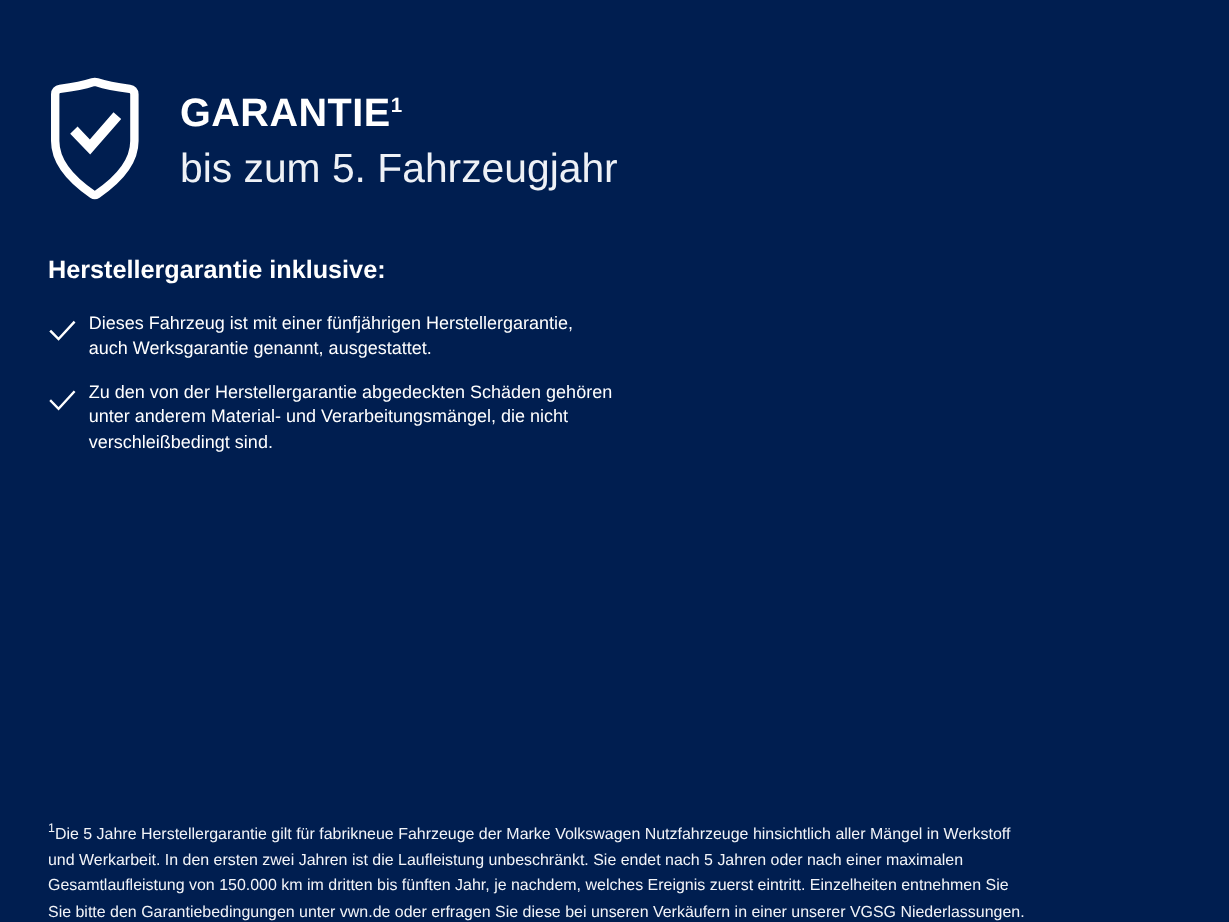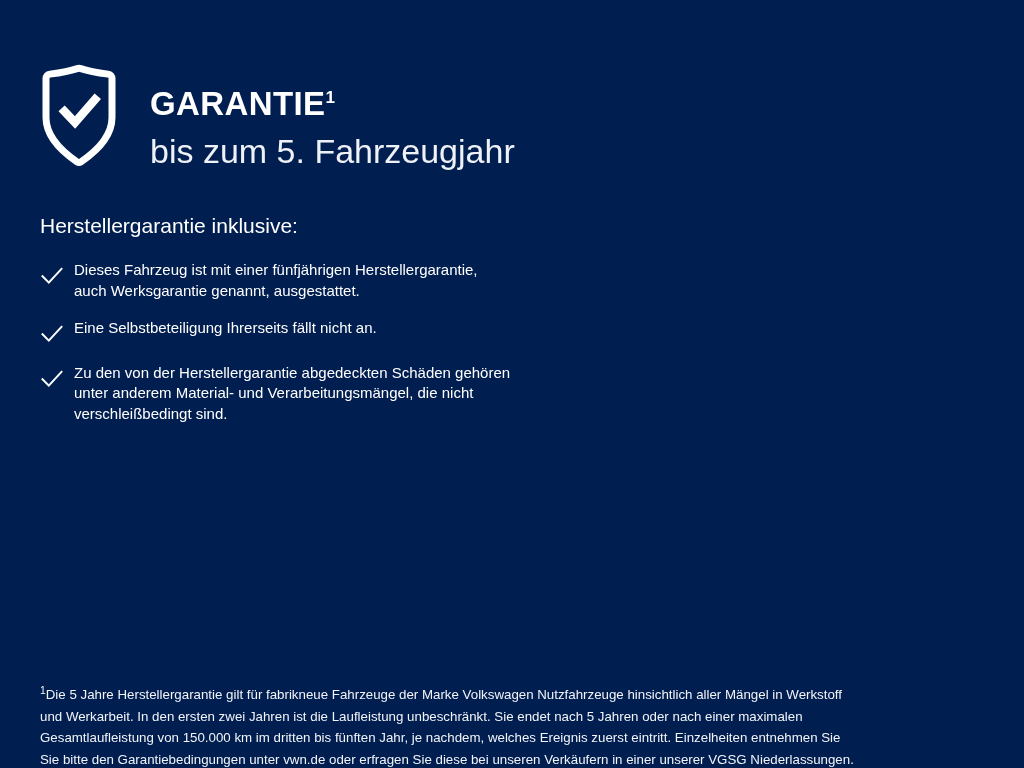--- a/index.html
+++ b/index.html
@@ -23,21 +23,21 @@
     inset: 0;
     background: #001e50;
   }
 
   
   .header {
     position: absolute;
     left: 40px;
     top: 58px;
     display: flex;
-    align-items: flex-end;
+    align-items: center;
   }
   .shield-wrap {
     width: 78px;
     height: 104px;
     flex: 0 0 78px;
     margin-top: 6px;
   }
   .shield-wrap svg {
     display: block;
     width: 78px;
@@ -72,21 +72,21 @@
 
   
   .body-block {
     position: absolute;
     left: 40px;
     top: 213px;
     width: 930px;
   }
   .intro {
     font-size: 21px;
-    font-weight: normal;
+    font-weight: bold;
     color: #ffffff;
     margin: 0 0 22px 0;
     line-height: 1.2;
   }
   .bullets {
     list-style: none;
     margin: 0;
     padding: 0;
   }
   .bullet {
@@ -163,28 +163,20 @@
         </span>
         <span class="bullet-text">Dieses Fahrzeug ist mit einer fünfjährigen Herstellergarantie,
 auch Werksgarantie genannt, ausgestattet.</span>
       </li>
       <li class="bullet">
         <span class="check-mark">
           <svg viewBox="0 0 24 24" fill="none" xmlns="http://www.w3.org/2000/svg">
             <path d="M2.5 12.2 L8.8 18.6 L21.5 4.8" stroke="#ffffff" stroke-width="2" stroke-linecap="square" fill="none"></path>
           </svg>
         </span>
-        <span class="bullet-text">Eine Selbstbeteiligung Ihrerseits fällt nicht an.</span>
-      </li>
-      <li class="bullet">
-        <span class="check-mark">
-          <svg viewBox="0 0 24 24" fill="none" xmlns="http://www.w3.org/2000/svg">
-            <path d="M2.5 12.2 L8.8 18.6 L21.5 4.8" stroke="#ffffff" stroke-width="2" stroke-linecap="square" fill="none"></path>
-          </svg>
-        </span>
         <span class="bullet-text">Zu den von der Herstellergarantie abgedeckten Schäden gehören
 unter anderem Material- und Verarbeitungsmängel, die nicht
 verschleißbedingt sind.</span>
       </li>
     </ul>
   </div>
 
   <div class="footnote"><sup>1</sup><span>Die 5 Jahre Herstellergarantie gilt für fabrikneue Fahrzeuge der Marke Volkswagen Nutzfahrzeuge hinsichtlich aller Mängel in Werkstoff
 und Werkarbeit. In den ersten zwei Jahren ist die Laufleistung unbeschränkt. Sie endet nach 5 Jahren oder nach einer maximalen
 Gesamtlaufleistung von 150.000 km im dritten bis fünften Jahr, je nachdem, welches Ereignis zuerst eintritt. Einzelheiten entnehmen Sie

